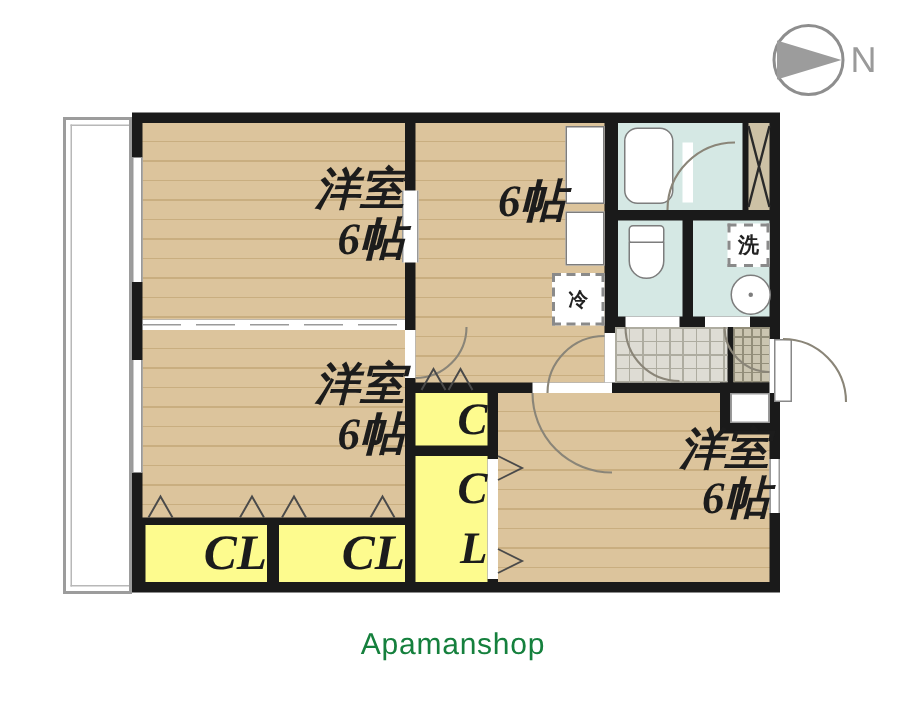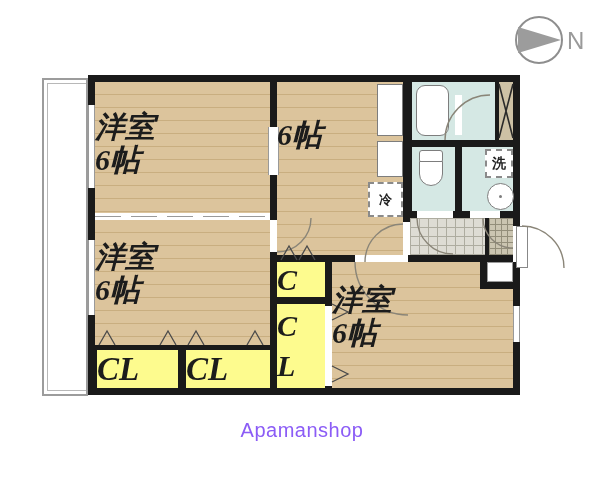--- a/index.html
+++ b/index.html
@@ -22,23 +22,23 @@
   
   .gap{background:#ffffff;}
   .win-v{background:#ffffff;border-left:1px solid #999;border-right:1px solid #999;}
   .partition{background:#ffffff;
     background-image:repeating-linear-gradient(90deg,#9a9a9a 0 26px,transparent 26px 36px);
     background-size:100% 1px;background-position:0 3px;background-repeat:no-repeat;}
   
   .fixture{background:#fff;border:1px solid #7d7d7d;}
   .dashedbox{background:#fff;border:2px dashed #8a8a8a;display:flex;align-items:center;justify-content:center;}
   
-  .rlabel{position:absolute;font-style:italic;font-weight:bold;color:#1c1c1c;text-align:left;line-height:1.1;}
+  .rlabel{position:absolute;font-style:italic;font-weight:bold;color:#1c1c1c;text-align:right;line-height:1.1;}
   .small-kanji{font-weight:bold;color:#222;}
-  .brand{position:absolute;font-family:"Liberation Sans",sans-serif;color:#8b5cf6;}
+  .brand{position:absolute;font-family:"Liberation Sans",sans-serif;color:#15803d;}
   .north{position:absolute;font-family:"Liberation Sans",sans-serif;color:#9a9a9a;}
   svg.overlay{position:absolute;left:0;top:0;pointer-events:none;}
   .balcony{background:#fff;border:2px solid #9c9c9c;}
   .balcony-inner{position:absolute;left:3px;top:3px;bottom:3px;right:0;border:1px solid #b8b8b8;border-right:none;}
 </style>
 </head>
 <body>
 
 <div id="stage">
 

